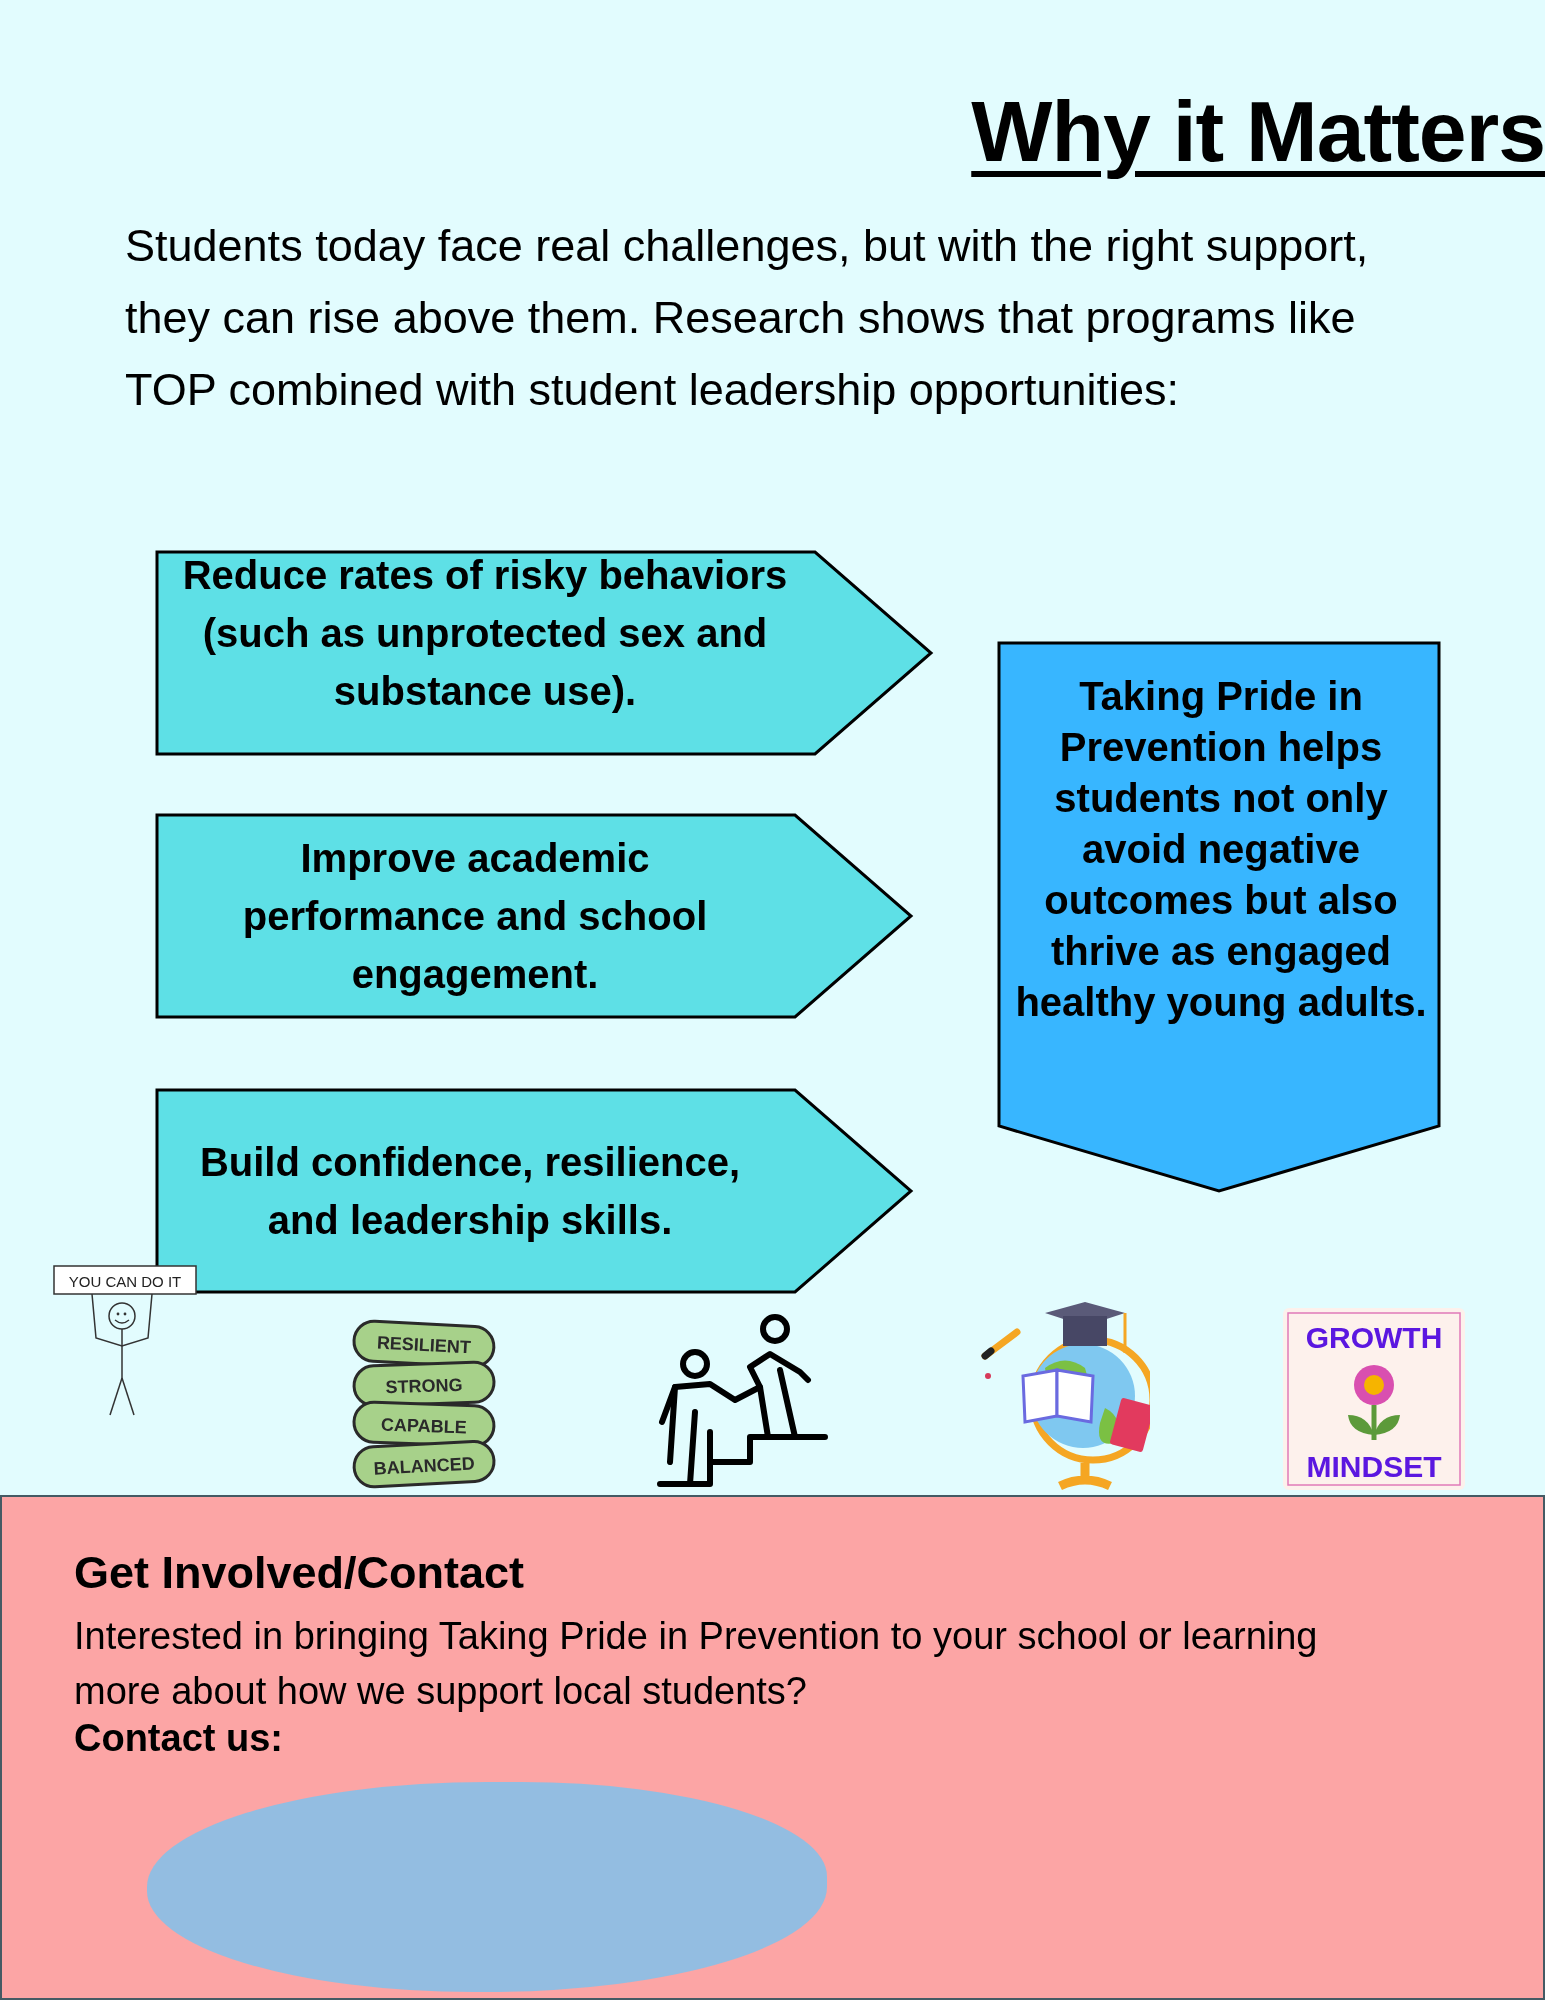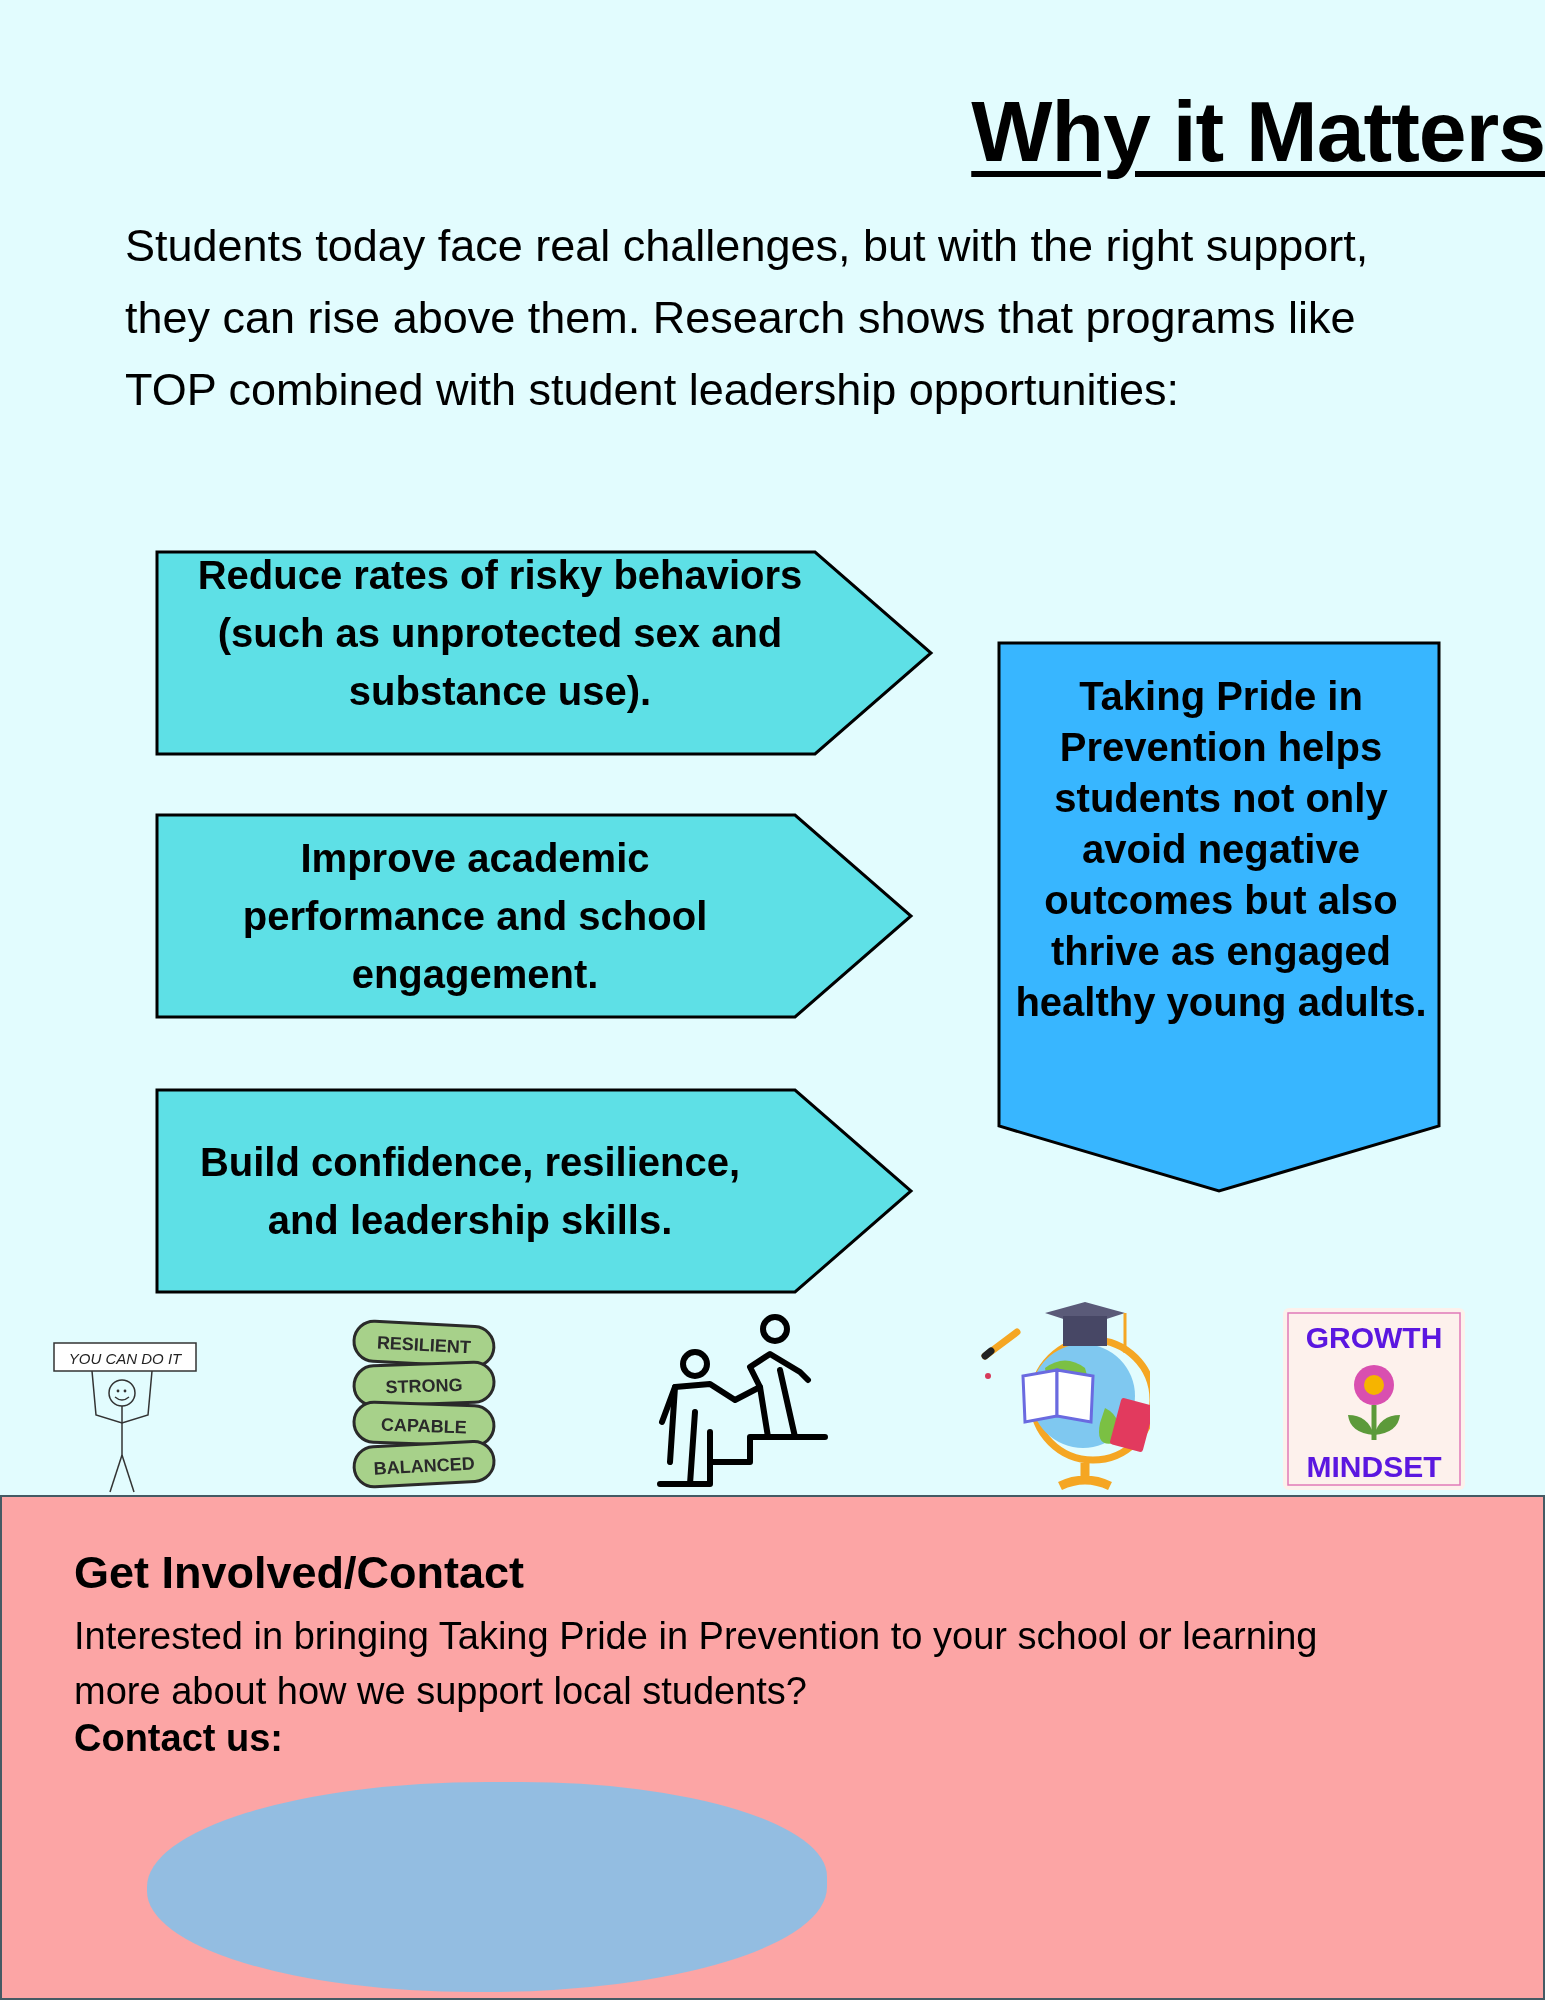--- a/index.html
+++ b/index.html
@@ -32,21 +32,21 @@
 </head>
 <body>
 
 <div class="title">Why it Matters</div>
 <div class="intro">Students today face real challenges, but with the right support, they can rise above them. Research shows that programs like TOP combined with student leadership opportunities:</div>
 
 <div class="arrow" style="left:155px; top:550px; width:780px; height:206px;">
   <svg width="780" height="206">
     <polygon points="2,2 660,2 776,103 660,204 2,204" fill="#5ee0e6" stroke="#000" stroke-width="3"></polygon>
   </svg>
-  <div class="txt" style="width:620px; height:165px;margin-left:15px;">Reduce rates of risky behaviors (such as unprotected sex and substance use).</div>
+  <div class="txt" style="width:620px; height:165px;">Reduce rates of risky behaviors (such as unprotected sex and substance use).</div>
 </div>
 
 <div class="arrow" style="left:155px; top:813px; width:760px; height:206px;">
   <svg width="760" height="206">
     <polygon points="2,2 640,2 756,103 640,204 2,204" fill="#5ee0e6" stroke="#000" stroke-width="3"></polygon>
   </svg>
   <div class="txt" style="width:560px; left:40px; height:206px;">Improve academic performance and school engagement.</div>
 </div>
 
 <div class="arrow" style="left:155px; top:1088px; width:760px; height:206px;padding-left:8px;">
@@ -56,21 +56,21 @@
   <div class="txt" style="width:590px; height:206px;">Build confidence, resilience, and leadership skills.</div>
 </div>
 
 <div class="down">
   <svg width="444" height="552">
     <polygon points="2,2 442,2 442,485 222,550 2,485" fill="#38b6ff" stroke="#000" stroke-width="3"></polygon>
   </svg>
   <div class="txt">Taking Pride in Prevention helps students not only avoid negative outcomes but also thrive as engaged healthy young adults.</div>
 </div>
 
-<div class="icon" style="left:50px; top:1335px; width:150px; height:160px;font-style:italic;">
+<div class="icon" style="left:50px; top:1258px; width:150px; height:160px;">
   <svg width="150" height="160">
     <rect x="4" y="8" width="142" height="28" fill="#fff" stroke="#333" stroke-width="1.5"></rect>
     <text x="75" y="29" text-anchor="middle" font-family="Liberation Sans, sans-serif" font-size="15" fill="#222">YOU CAN DO IT</text>
     <circle cx="72" cy="58" r="13" fill="none" stroke="#333" stroke-width="1.5"></circle>
     <circle cx="68" cy="56" r="1.4" fill="#333"></circle>
       <circle cx="75" cy="56" r="1.4" fill="#333"></circle>
     <path d="M65 62 Q72 68 79 62" fill="none" stroke="#333" stroke-width="1.3"></path>
     <line x1="72" y1="71" x2="72" y2="120" stroke="#333" stroke-width="1.5"></line>
     <polyline points="42,36 46,80 72,88 98,80 102,36" fill="none" stroke="#333" stroke-width="1.5"></polyline>
     <line x1="72" y1="120" x2="60" y2="157" stroke="#333" stroke-width="1.5"></line>

